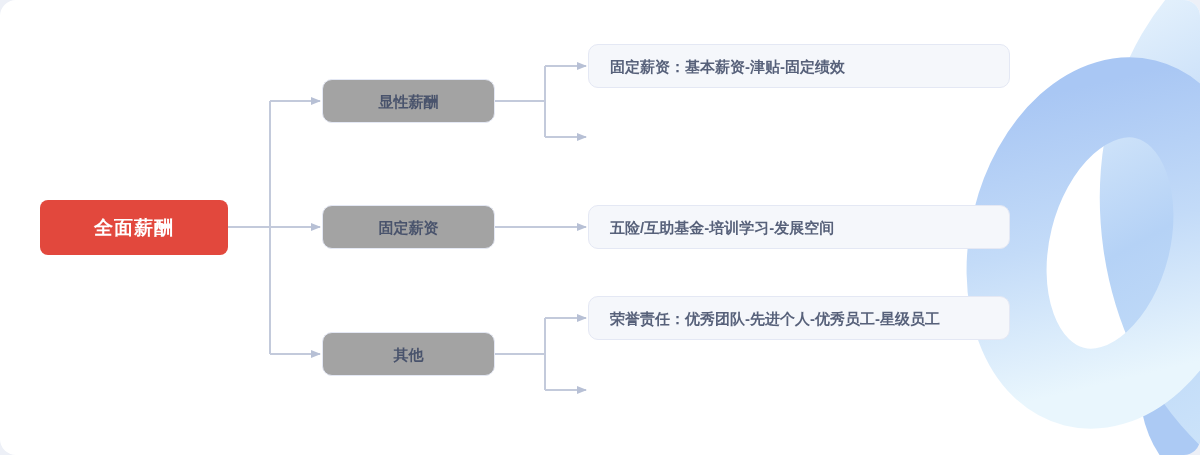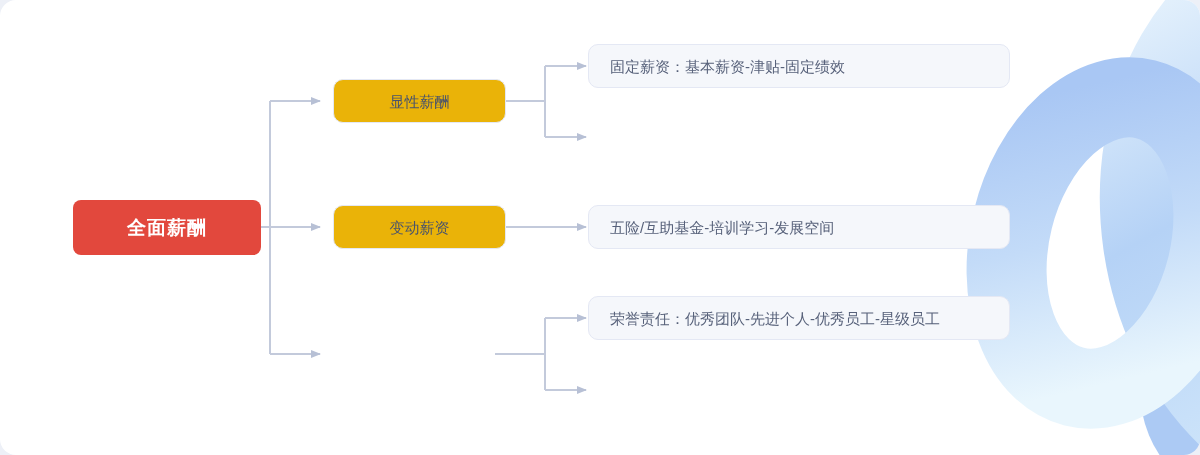--- a/index.html
+++ b/index.html
@@ -26,40 +26,39 @@
     z-index:2;
     pointer-events:none;
   }
   .node {
     position:absolute;
     display:flex; align-items:center;
     z-index:3;
     border-radius:10px;
     font-size:15px;
     line-height:1;
+    font-weight:bold;
   }
   .node-root {
     left:40px; top:200px; width:188px; height:55px;
     justify-content:center;
     background:#e2483d;
     color:#ffffff;
     font-size:19px;
     font-weight:bold;
     letter-spacing:1px;
     border-radius:8px;
-    margin-left:33px;
   }
   .node-branch {
     left:322px; width:173px; height:44px;
     justify-content:center;
-    background:#eab308;
+    background:#a3a3a3;
     border:1px solid #e4e8f4;
     color:#49536c;
-    font-weight:normal;
-    margin-left:11px;
+    font-weight:bold;
   }
   .node-leaf {
     left:588px; width:422px; height:44px;
     padding:0 21px;
     background:#f5f7fb;
     border:1px solid #e4e8f4;
     color:#57617a;
   }
   #branch-0 { top:79px; }
   #branch-1 { top:205px; }
@@ -117,19 +116,20 @@
       <path d="M495 354 H545"></path>
       <path d="M545 318 V390"></path>
       <path d="M545 318 H586" marker-end="url(#arrow)"></path>
       <path d="M545 390 H586" marker-end="url(#arrow)"></path>
     </g>
   </svg>
 
   <div class="node node-root" id="root-node">全面薪酬</div>
 
   <div class="node node-branch" id="branch-0">显性薪酬</div>
-  <div class="node node-branch" id="branch-1">变动薪资</div>
+  <div class="node node-branch" id="branch-1">固定薪资</div>
+  <div class="node node-branch" id="branch-2">其他</div>
 
   <div class="node node-leaf" id="leaf-0">固定薪资：基本薪资-津贴-固定绩效</div>
   <div class="node node-leaf" id="leaf-2">五险/互助基金-培训学习-发展空间</div>
   <div class="node node-leaf" id="leaf-3">荣誉责任：优秀团队-先进个人-优秀员工-星级员工</div>
 
 </div>
 
 </body></html>

